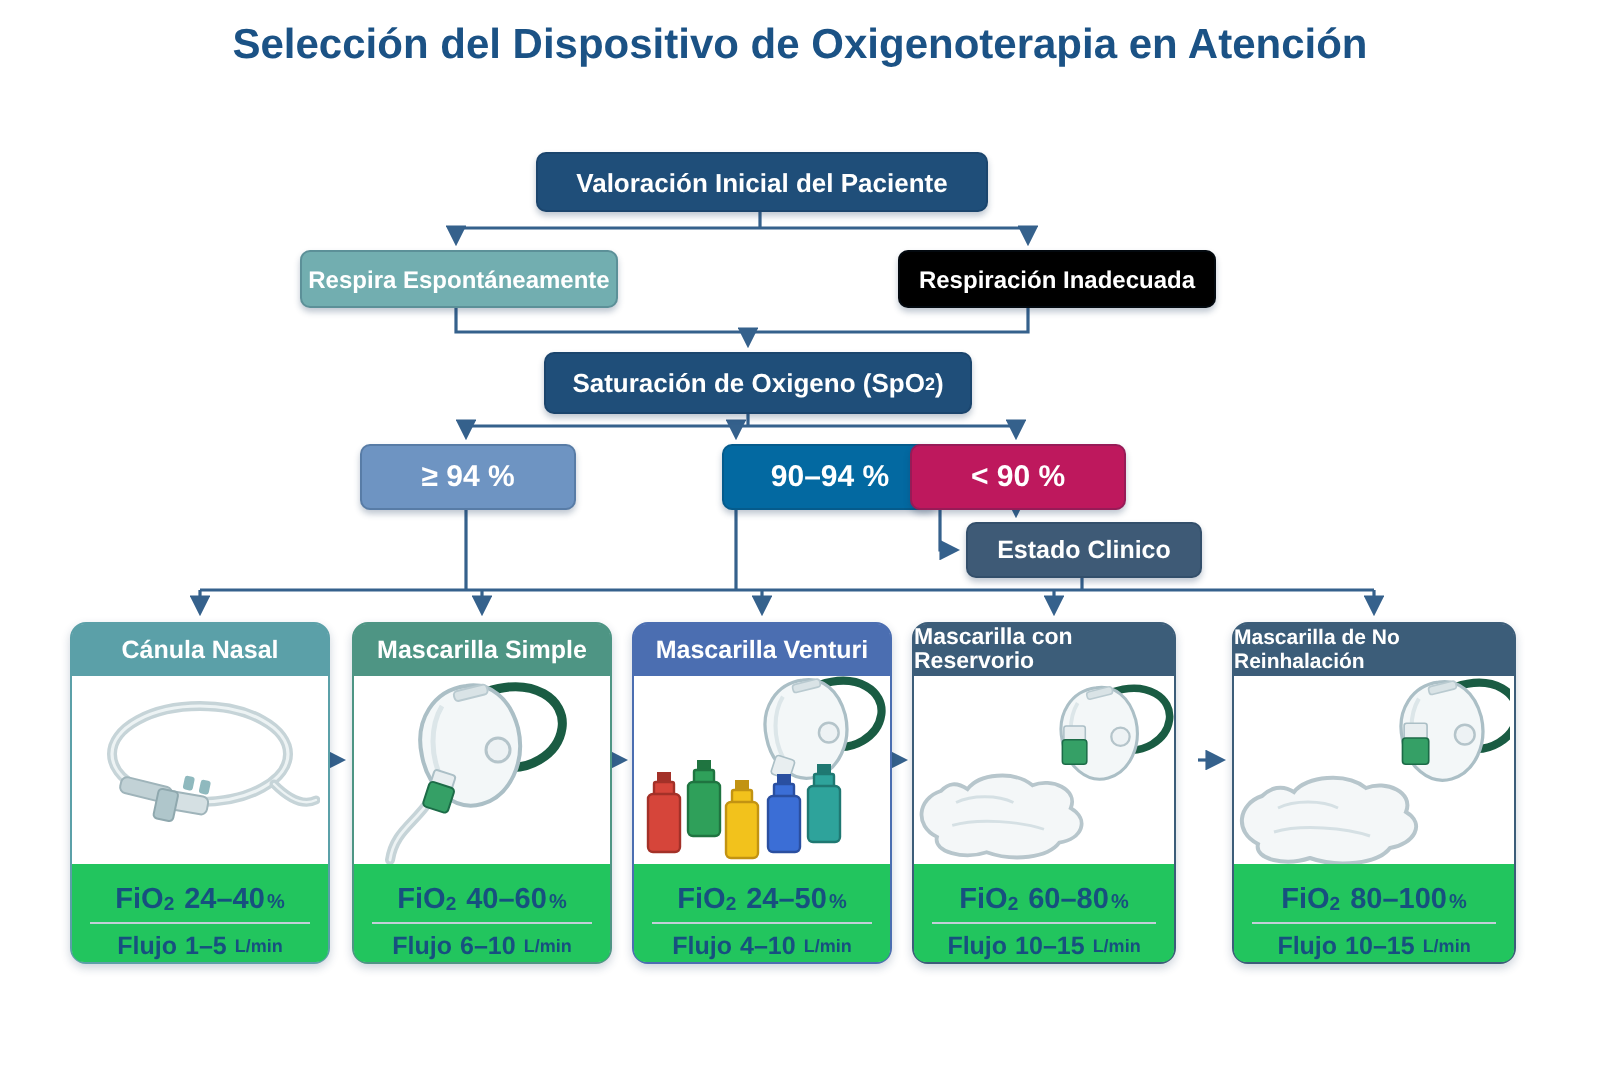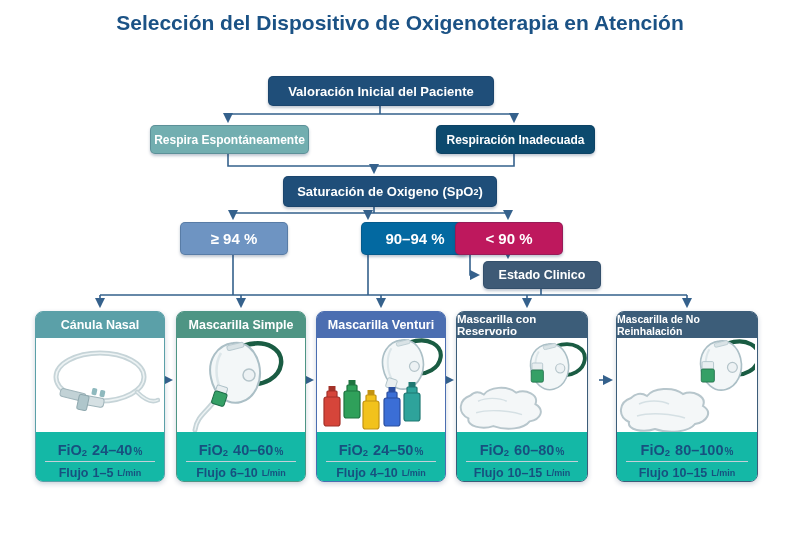--- a/index.html
+++ b/index.html
@@ -14,41 +14,41 @@
   .title-rule{width:118px;height:2px;background:#7D9AB5;border-radius:1px;}
   
   .connectors{position:absolute;left:0;top:0;}
   
   .fbox{position:absolute;color:#fff;font-weight:bold;display:flex;align-items:center;
         justify-content:center;border-radius:5px;text-align:center;
         box-shadow:0 2px 3px rgba(25,55,90,.28);border:1px solid rgba(15,40,70,.22);}
   #valoracion{left:268px;top:76px;width:224px;height:28px;font-size:13px;}
   #respira{left:150px;top:125px;width:157px;height:27px;font-size:12px;}
   #respiracion{left:436px;top:125px;width:157px;height:27px;font-size:12px;}
-  #saturacion{left:283px;top:176px;width:212px;height:29px;font-size:13px;}
+  #saturacion{left:272px;top:176px;width:212px;height:29px;font-size:13px;}
   #saturacion sub{font-size:9px;}
   #ge94{left:180px;top:222px;width:106px;height:31px;font-size:15px;}
   #r9094{left:315px;top:222px;width:106px;height:31px;font-size:15px;}
   #lt90{left:455px;top:222px;width:106px;height:31px;font-size:15px;}
   #estado{left:483px;top:261px;width:116px;height:26px;font-size:12.5px;}
   
   .card{position:absolute;top:311px;height:171px;background:#fff;border:1.5px solid #3C5D79;
         border-radius:8px;box-shadow:0 2px 5px rgba(25,55,90,.22);box-sizing:border-box;}
   #card1{left:35px;width:130px;}
   #card2{left:176px;width:130px;}
   #card3{left:316px;width:130px;}
   #card4{left:456px;width:132px;}
   #card5{left:616px;width:142px;}
   .card-header{height:26px;border-radius:6px 6px 0 0;display:flex;align-items:center;
                justify-content:center;color:#fff;font-weight:bold;font-size:12.5px;}
   #card4 .card-header{font-size:11.5px;}
   #card5 .card-header{font-size:10.5px;}
   .card-art{position:absolute;top:26px;left:0;right:0;bottom:49px;display:flex;
             align-items:center;justify-content:center;overflow:hidden;}
-  .card-footer{position:absolute;bottom:0;left:0;right:0;height:49px;background:#14b8a6;
+  .card-footer{position:absolute;bottom:0;left:0;right:0;height:49px;background:#22c55e;
                border-radius:0 0 6px 6px;color:#17507F;}
   .fio-row{height:26px;display:flex;align-items:flex-end;justify-content:center;
            font-weight:bold;font-size:14.5px;padding-top:2px;box-sizing:border-box;}
   .fio-row sub{font-size:9.5px;margin-right:5px;}
   .fio-row .pct{font-size:10px;margin-left:1px;padding-bottom:1px;}
   .hdiv{height:1px;background:#C3CFD8;margin:3px 9px 0 9px;}
   .flujo-row{height:19px;display:flex;align-items:center;justify-content:center;
              font-weight:bold;font-size:12.5px;margin-top:1px;}
   .flujo-row .sp{width:4px;}
   .flujo-row .unit{font-size:9px;margin-left:4px;}
@@ -96,21 +96,21 @@
   </svg>
 
   <div class="title">
     <div>Selección del Dispositivo de Oxigenoterapia en Atención</div>
   </div>
 
   <div class="fbox" id="respira" style="background-color: rgb(114, 174, 176);">Respira Espontáneamente</div>
 
   <div class="fbox" id="valoracion" style="background-color: rgb(31, 78, 121);">Valoración Inicial del Paciente</div>
 
-  <div class="fbox" id="respiracion" style="background-color: #0c4a6e;">Respiración Inadecuada</div>
+  <div class="fbox" id="respiracion" style="background-color: #000000; margin-left: 13px;">Respiración Inadecuada</div>
 
   <div class="fbox" id="saturacion" style="background-color: rgb(31, 78, 121);">
     <span>Saturación de Oxigeno (SpO</span>
       <sub>2</sub>
       <span>)</span>
   </div>
 
   <div class="fbox" id="ge94" style="background-color: rgb(110, 148, 194);">≥ 94 %</div>
 
   <div class="fbox" id="r9094" style="background-color: #0369a1; margin-left: 46px;">90–94 %</div>

